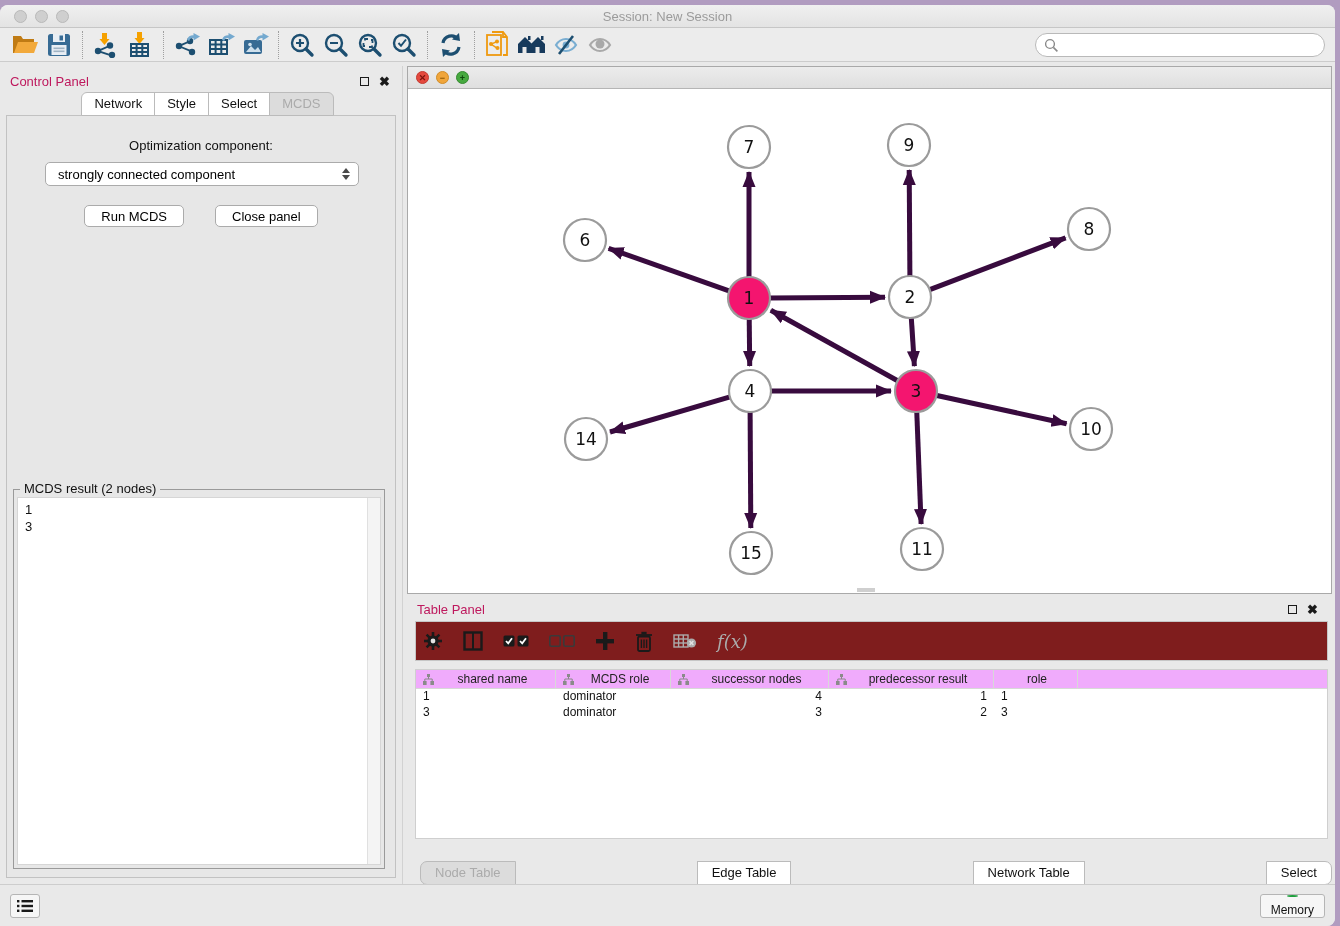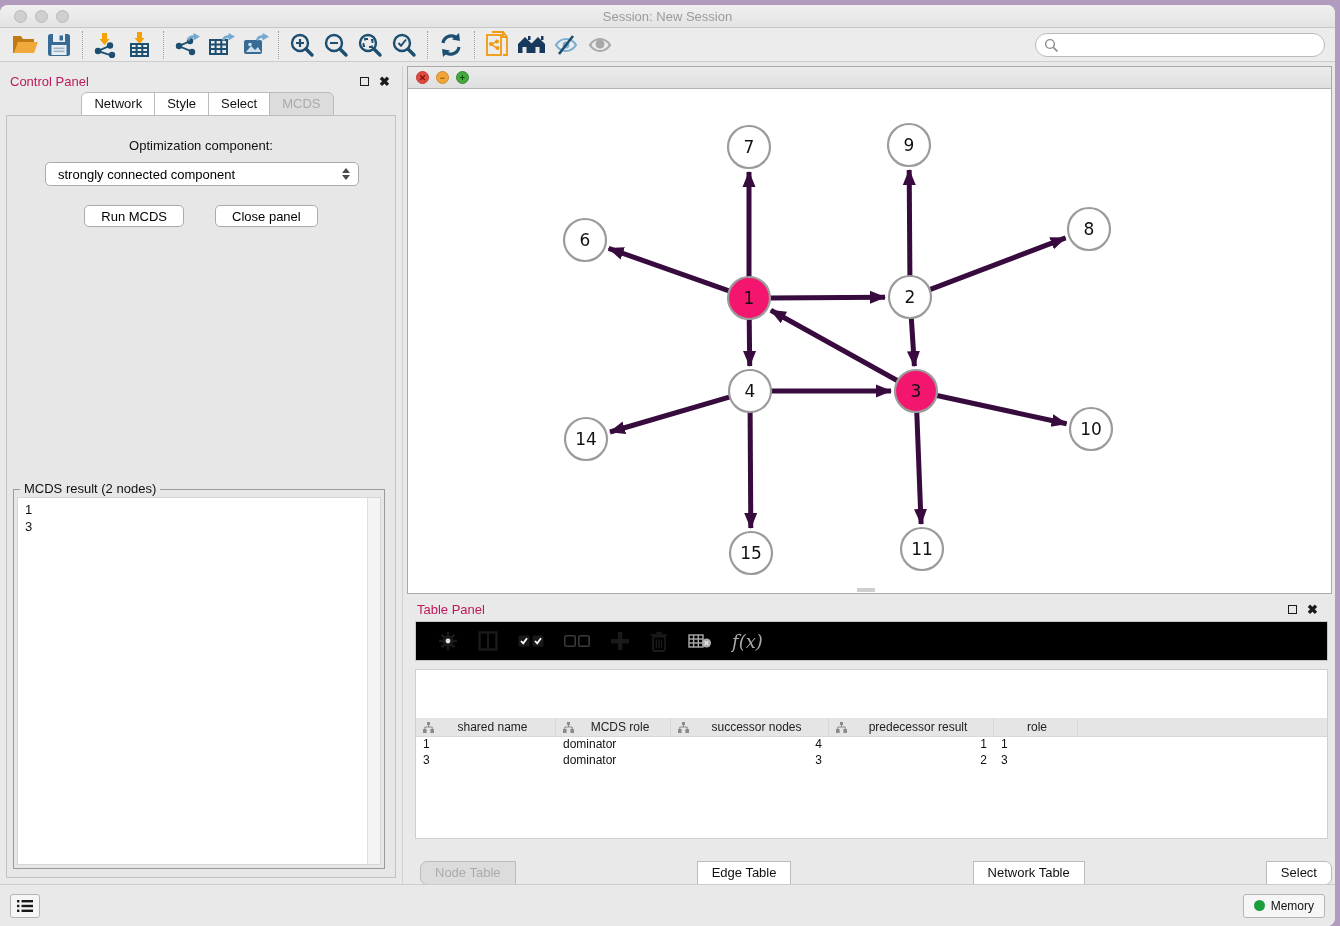--- a/index.html
+++ b/index.html
@@ -84,46 +84,46 @@
   .nwl.yel   { background:#f0a53a; border:1px solid #d18c27; color:#8a5400; }
   .nwl.grn   { background:#46a93f; border:1px solid #358a30; color:#0f4a0d; }
   .nw-title { position:absolute; left:0; right:0; text-align:center; font-size:13px; color:#111; }
   .nw-canvas { position:absolute; left:0; top:22px; right:0; bottom:0; background:#ffffff; }
   .nw-canvas svg { position:absolute; left:0; top:0; }
   .canvas-grip { position:absolute; left:449px; bottom:1px; width:18px; height:4px; background:#cfcfcf; }
 
   
   .table-panel { position:absolute; left:407px; top:590px; width:925px; height:289px; background:#e9e9e9; }
   .tp-header { height:24px; display:flex; align-items:center; padding:4px 14px 0 10px; }
-  .tp-toolbar { margin:2px 4px 0 8px; height:40px; background:#000000; border:1px solid #c6c6c6;
-                display:flex; align-items:center; gap:20px; padding-left:22px; }
+  .tp-toolbar { margin:2px 4px 0 8px; height:40px; background:#7f1d1d; border:1px solid #c6c6c6;
+                display:flex; align-items:center; gap:20px; padding-left:7px; }
   .tp-toolbar .tico { display:flex; align-items:center; justify-content:center; cursor:pointer; }
   .fx { font-family:"DejaVu Serif", serif; font-style:italic; font-size:18px; color:#ababab; }
 
   .tp-table { margin:8px 4px 0 8px; background:#ffffff; border:1px solid #cfcfcf; height:170px; overflow:hidden; }
-  .thead { display:flex; height:19px; background:#e5e5e5; border-bottom:1px solid #d8d8d8;margin-top:48px; }
+  .thead { display:flex; height:19px; background:#f0abfc; border-bottom:1px solid #d8d8d8; }
   .th { display:flex; align-items:center; border-right:1px solid #d8d8d8; padding:0 4px 0 7px;
         font-size:12px; color:#222; cursor:pointer; }
   .th .lbl { flex:1; text-align:center; }
   .trow { display:flex; height:16px; font-size:12px; color:#111; }
   .td { padding:0 7px; overflow:hidden; white-space:nowrap; }
 
   .tp-tabs { display:flex; justify-content:space-between; margin-top:22px; }
   .tp-tabs .tab { padding:3px 14px 4px; }
   .tp-tabs .tab:first-child { border-radius:7px 0 0 7px; }
   .tp-tabs .tab:last-child  { border-radius:0 7px 7px 0; }
 
   
   .statusbar { position:absolute; left:0; right:0; bottom:0; height:42px; background:#e9e9e9;
                border-top:1px solid #cdcdcd; display:flex; align-items:center; padding:0 10px; }
   .sq-btn { width:30px; height:24px; background:#f6f6f6; border:1px solid #b5b5b5; border-radius:3px;
             display:flex; align-items:center; justify-content:center; cursor:pointer; }
   .memory-btn { margin-left:auto; height:24px; background:#f6f6f6; border:1px solid #b5b5b5;
                 border-radius:3px; display:flex; align-items:center; gap:6px; padding:0 10px;
-                font-size:12px; color:#111; cursor:pointer; }
+                font-size:12px; color:#111; cursor:pointer;flex-direction:column; }
   .mem-dot { width:11px; height:11px; border-radius:50%; background:#1d9e3c; }
 </style>
 </head>
 <body>
 
 <div class="app">
 
   <div class="titlebar">
     <div class="traffic">
       <span class="tl"></span>

